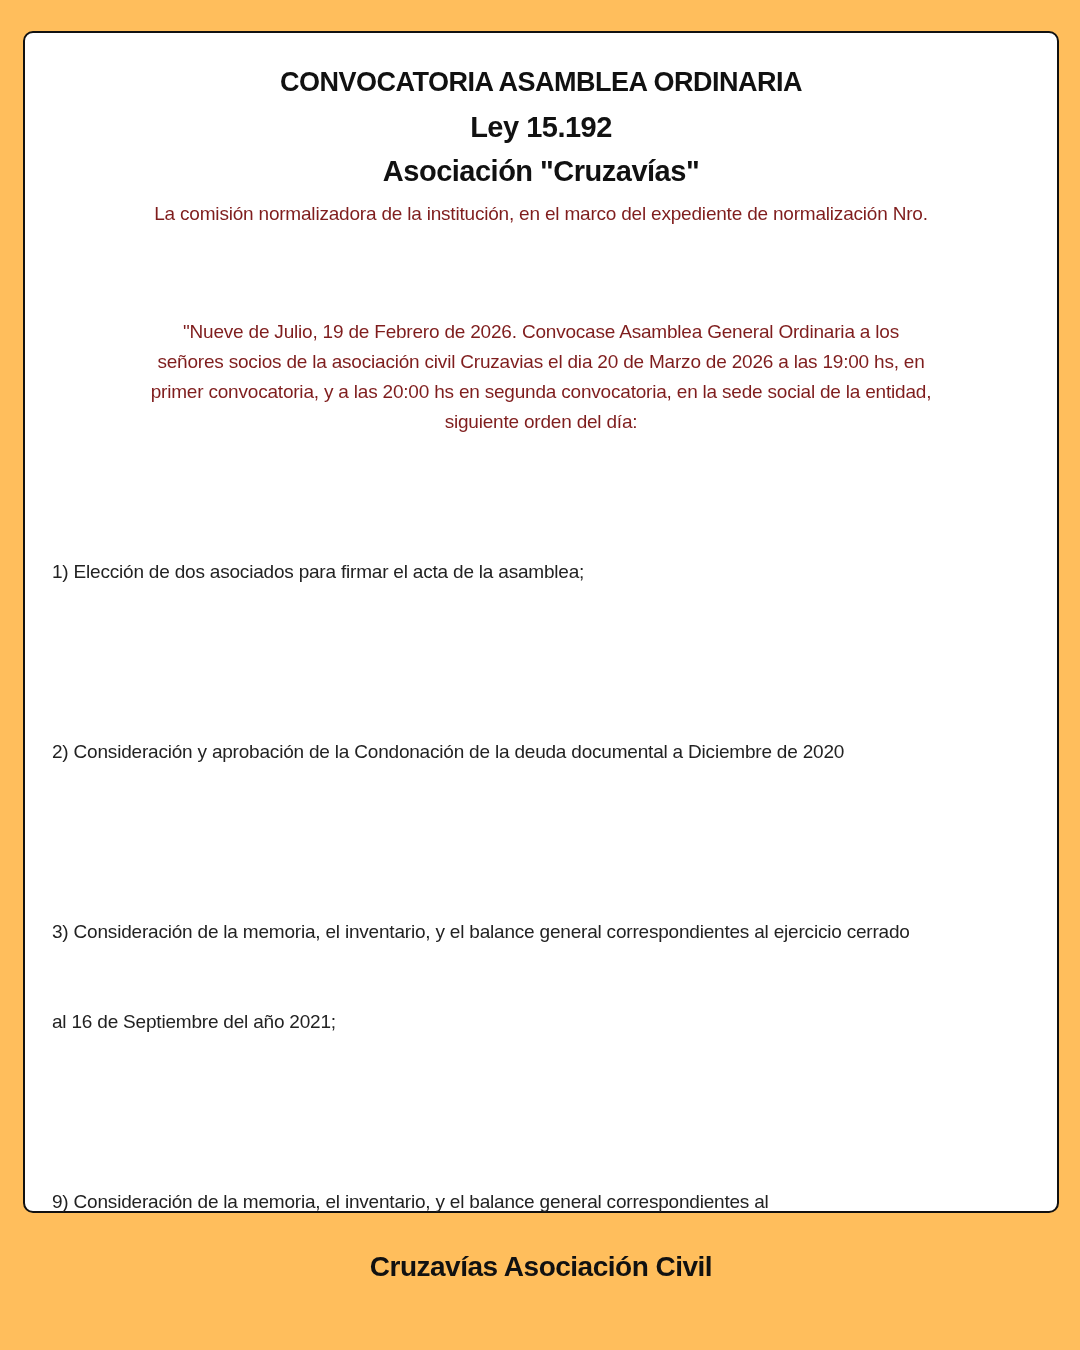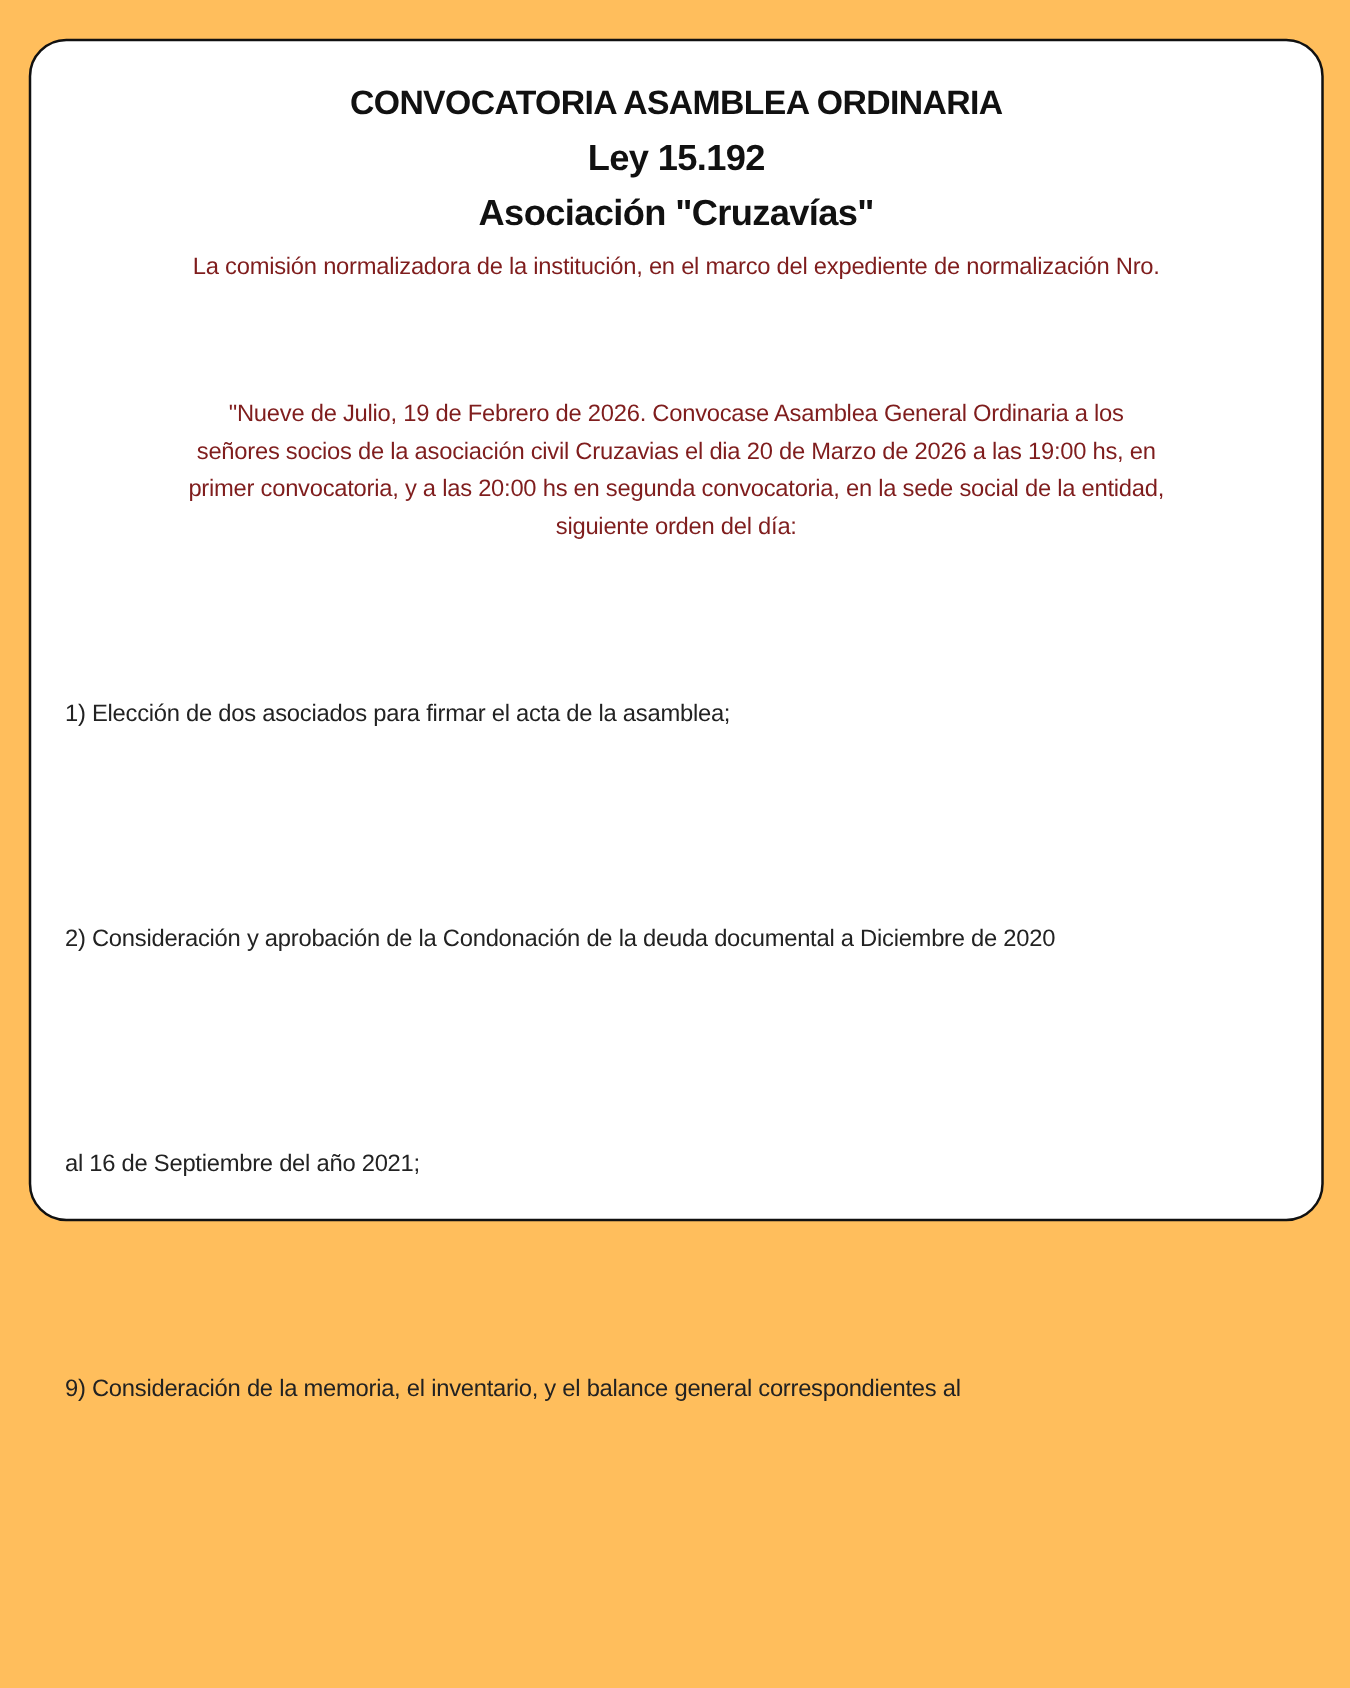--- a/index.html
+++ b/index.html
@@ -7,24 +7,24 @@
     width: 1080px; height: 1350px;
     background: #FFBE5C;
     position: relative;
     overflow: hidden;
     font-family: "Liberation Sans", sans-serif;
     color: #111;
   }
   .card {
     position: absolute;
     left: 23px; top: 31px;
-    width: 1036px; height: 946px;
+    width: 1036px; height: 1182px;
     background: #ffffff;
     border: 2px solid #111;
-    border-radius: 30px;
+    border-radius: 10px;
     box-sizing: border-box;
   }
   .title {
     position: absolute; left: 0; right: 0;
     text-align: center;
     font-weight: bold;
     letter-spacing: -0.5px;
   }
   .t1 { top: 34px; font-size: 27px; }
   .t2 { top: 78px; font-size: 29px; }
@@ -79,22 +79,24 @@
   </div>
 
   <div class="items">
     <div class="item">
       <span class="line">1) Elección de dos asociados para firmar el acta de la asamblea;</span>
     </div>
     <div class="item">
       <span class="line">2) Consideración y aprobación de la Condonación de la deuda documental a Diciembre de 2020</span>
     </div>
     <div class="item">
+      <span class="line">3) Consideración de la memoria, el inventario, y el balance general correspondientes al ejercicio cerrado</span>
       <span class="line">al 16 de Septiembre del año 2021;</span>
     </div>
     <div class="item">
       <span class="line">9) Consideración de la memoria, el inventario, y el balance general correspondientes al</span>
       
     </div>
 
   </div>
 
+  <div class="signature">Cruzavías Asociación Civil</div>
 </div>
 
 </body></html>

